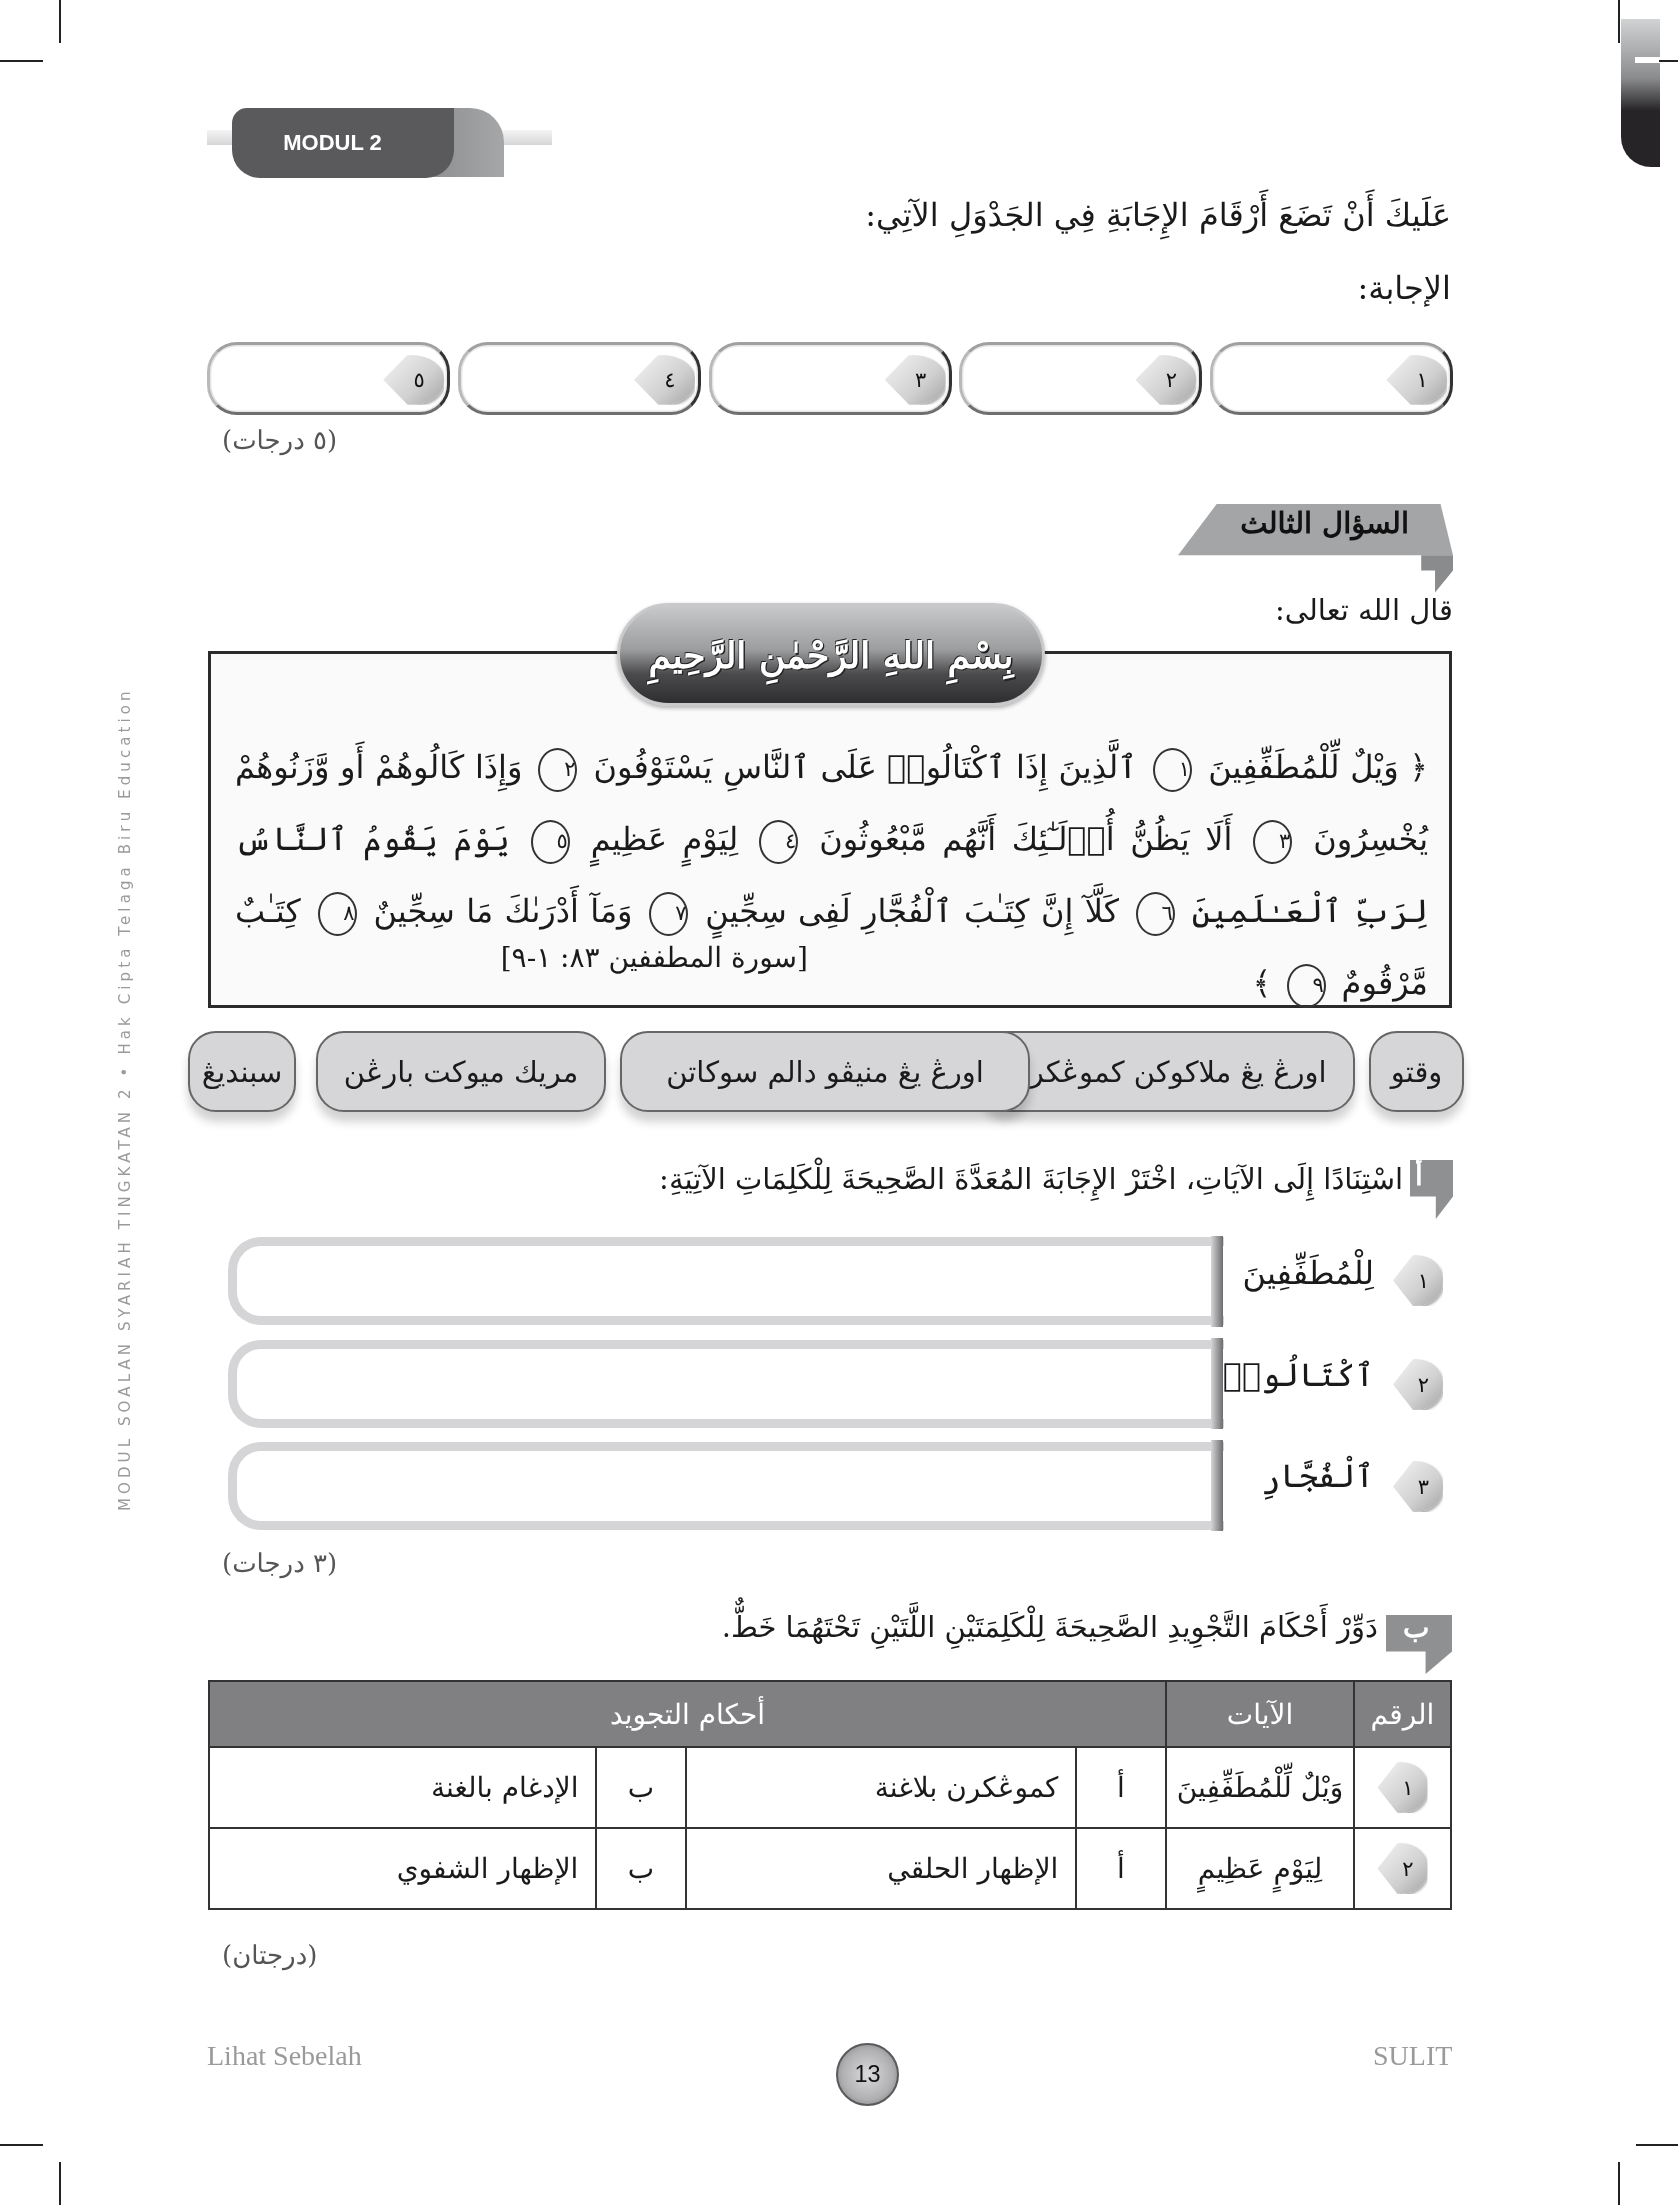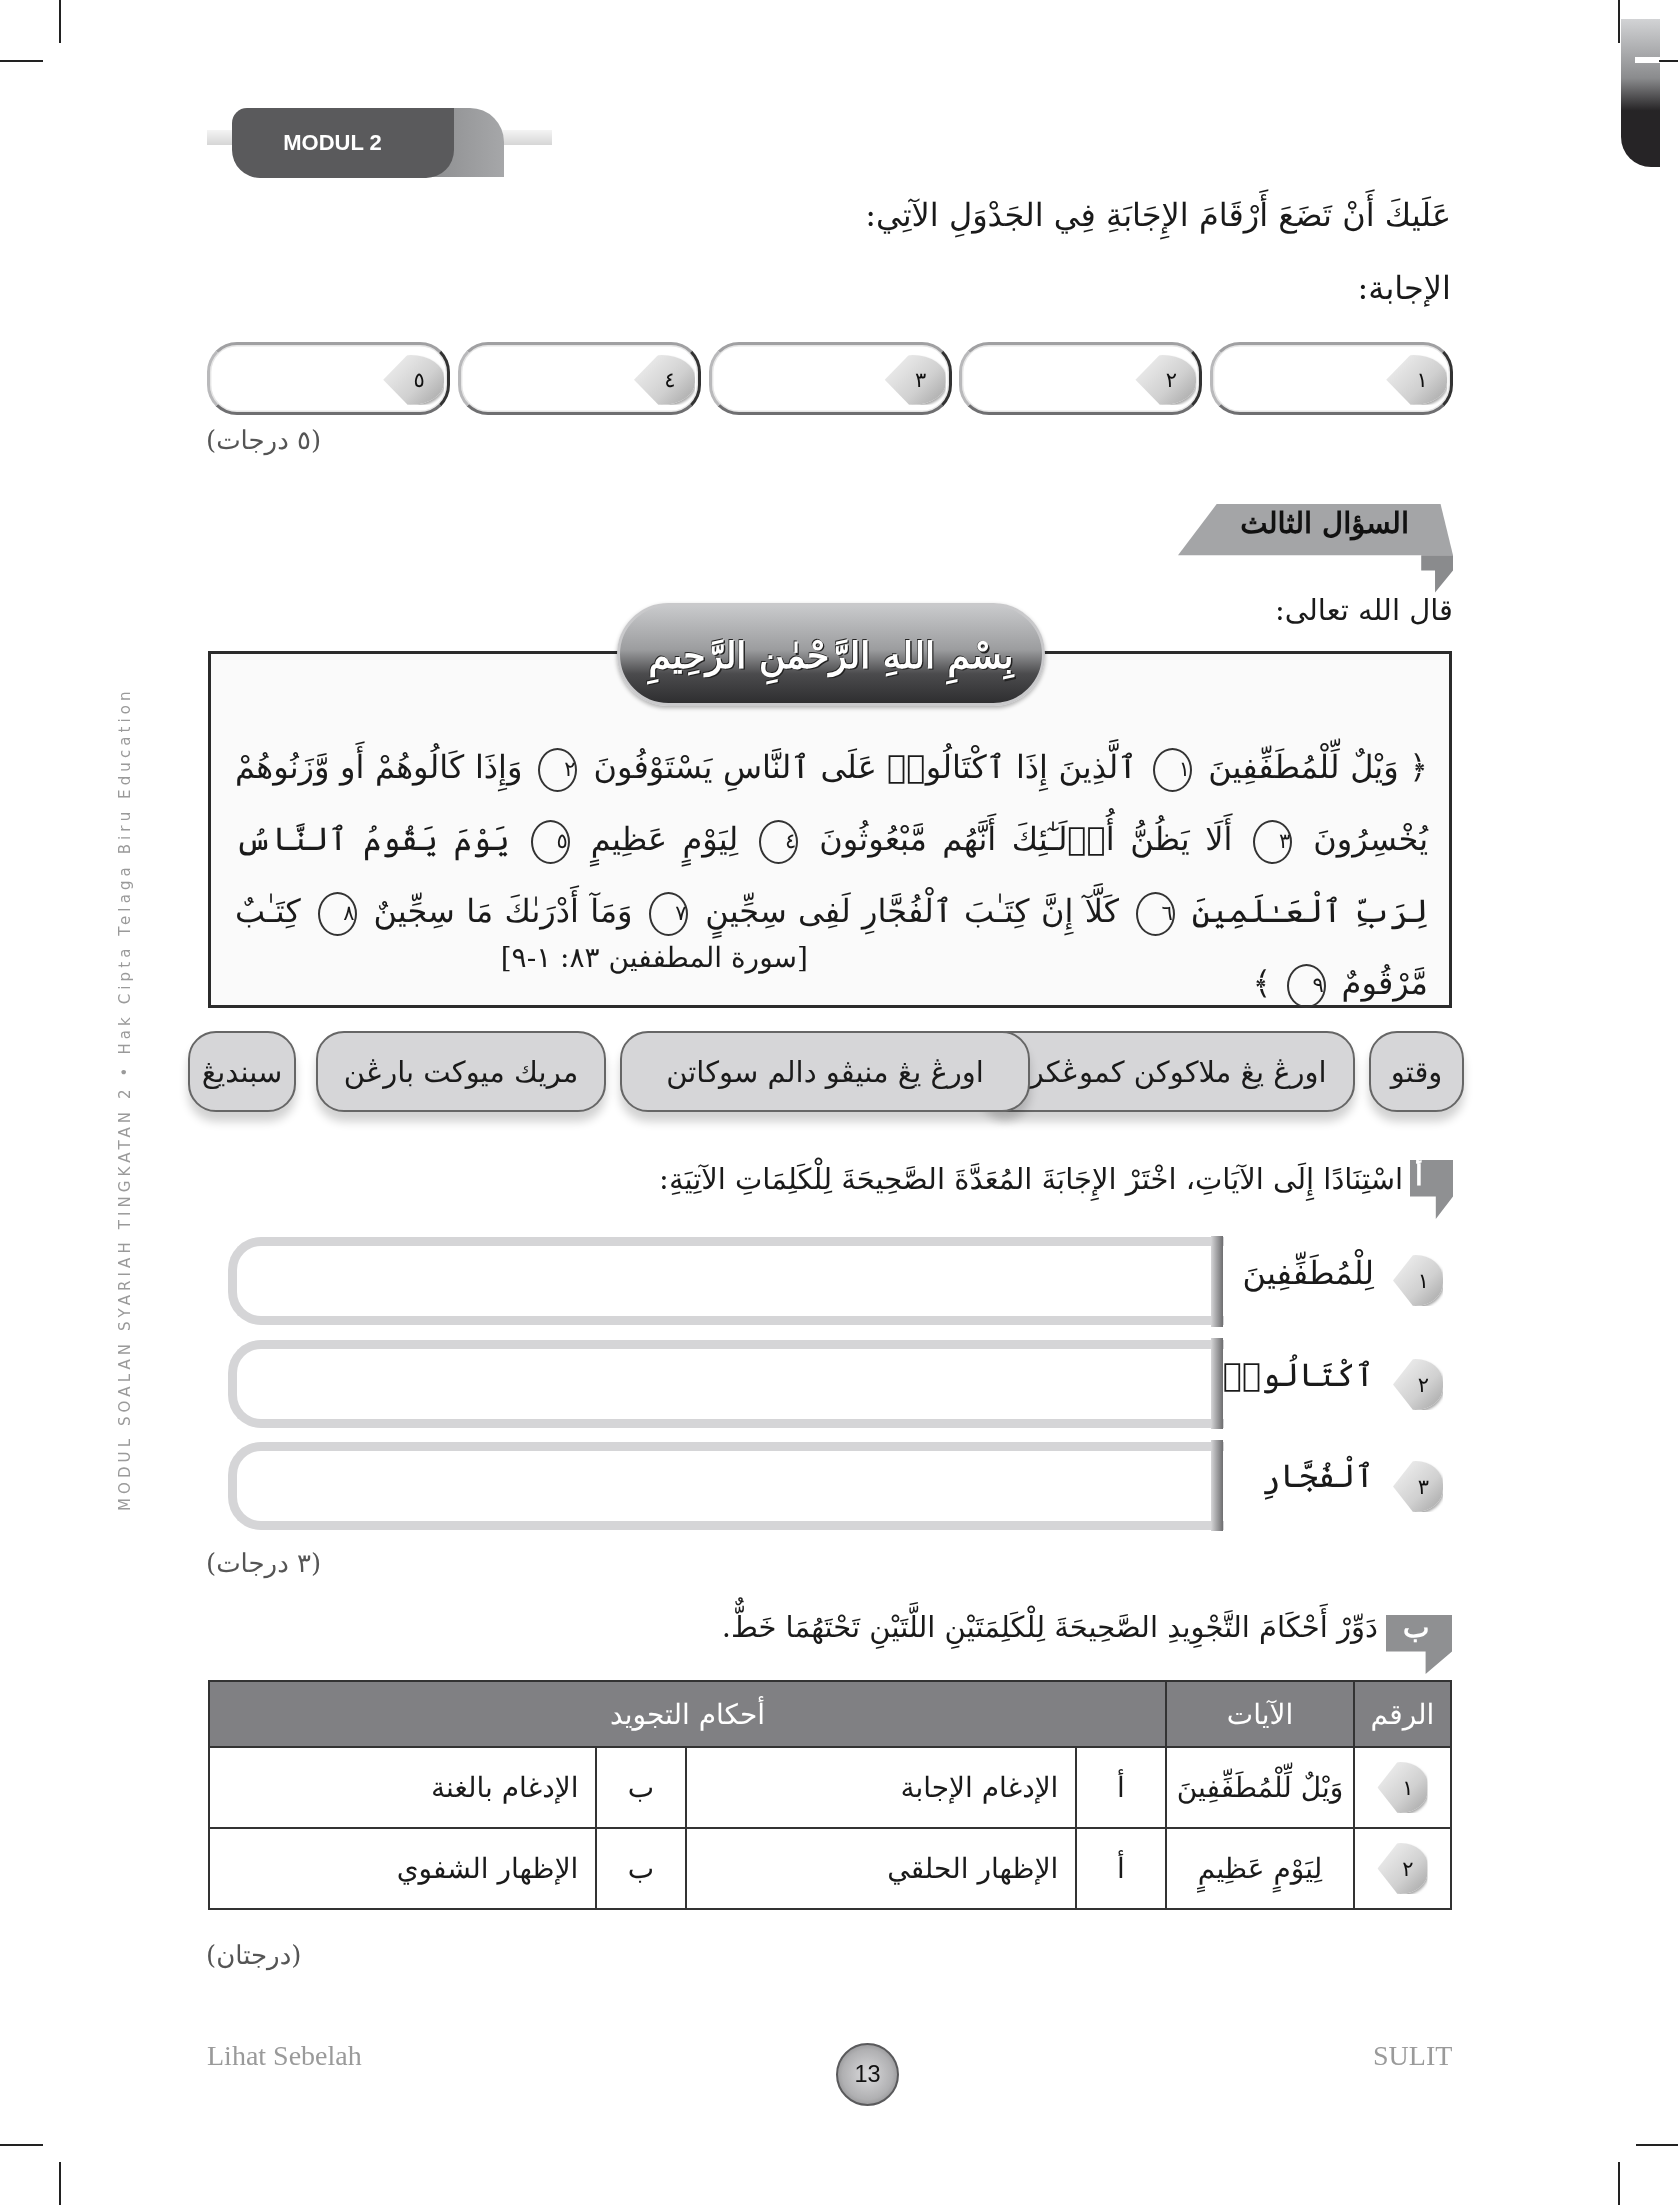--- a/index.html
+++ b/index.html
@@ -38,21 +38,21 @@
       border: 3.4px solid #b9b9bb; border-right-color: #333; border-top-color: #a0a0a2; border-bottom-color: #6f6f71;
       box-shadow: inset 0 0 0 1.4px #e6e6e6; }
     .ans-pick { position: absolute; right: 2.8px; top: 9.7px; width: 61px; height: 50px; }
     .pick { position: absolute; border-radius: 50% 60% 60% 50% / 50% 50% 50% 50%;
       background: linear-gradient(135deg, #f4f4f4 0%, #d0d0d0 60%, #a3a3a3 100%);
       box-shadow: 0.7px 2.1px 2.8px rgba(0,0,0,0.35);
       clip-path: polygon(0 50%, 40% 0, 100% 0, 100% 100%, 40% 100%);
       display: flex; align-items: center; justify-content: center; padding-left: 11px;
       font-family: "DejaVu Serif", serif; font-size: 21px; color: #111; }
 
-    .marks { left: 206px; font-size: 26px; color: #555; direction: rtl; text-align: right; }
+    .marks { left: 222px; font-size: 26px; color: #555; direction: rtl; text-align: right; }
     .ribbon-shape { position: absolute; left: 1178px; top: 504px; width: 275px; height: 52px; }
     .ribbon-text { position: absolute; right: 270px; top: 506px; font-size: 29px; font-weight: bold; color: #111; direction: rtl; }
 
     .qaal { right: 226px; top: 593px; font-size: 29px; }
 
     
     .verse-box { position: absolute; left: 208px; top: 651px; width: 1244px; height: 357px;
       border: 3.4px solid #2b2b2b; background: #fafafa; }
     .basmala { position: absolute; left: 617px; top: 603px; width: 428px; height: 103px;
       border-radius: 52px;
@@ -219,21 +219,21 @@
       <th colspan="4">أحكام التجويد</th>
     </tr>
   </thead>
   <tbody>
     <tr>
       <td>
         <div class="pick" style="position:relative;display:inline-flex;width:50px;height:51px;">١</div>
       </td>
       <td>وَيْلٌ لِّلْمُطَفِّفِينَ</td>
       <td style="width:90px;">أ</td>
-      <td style="width:390px;text-align:right;padding-right:16.6px;">الإدغام الإجابة</td>
+      <td style="width:390px;text-align:right;padding-right:16.6px;">كموڠكرن بلاغنة</td>
       <td style="width:90px;">ب</td>
       <td style="text-align:right;padding-right:16.6px;">الإدغام بالغنة</td>
     </tr>
     <tr>
       <td>
         <div class="pick" style="position:relative;display:inline-flex;width:50px;height:51px;">٢</div>
       </td>
       <td>لِيَوْمٍ عَظِيمٍ</td>
       <td>أ</td>
       <td style="text-align:right;padding-right:16.6px;">الإظهار الحلقي</td>

